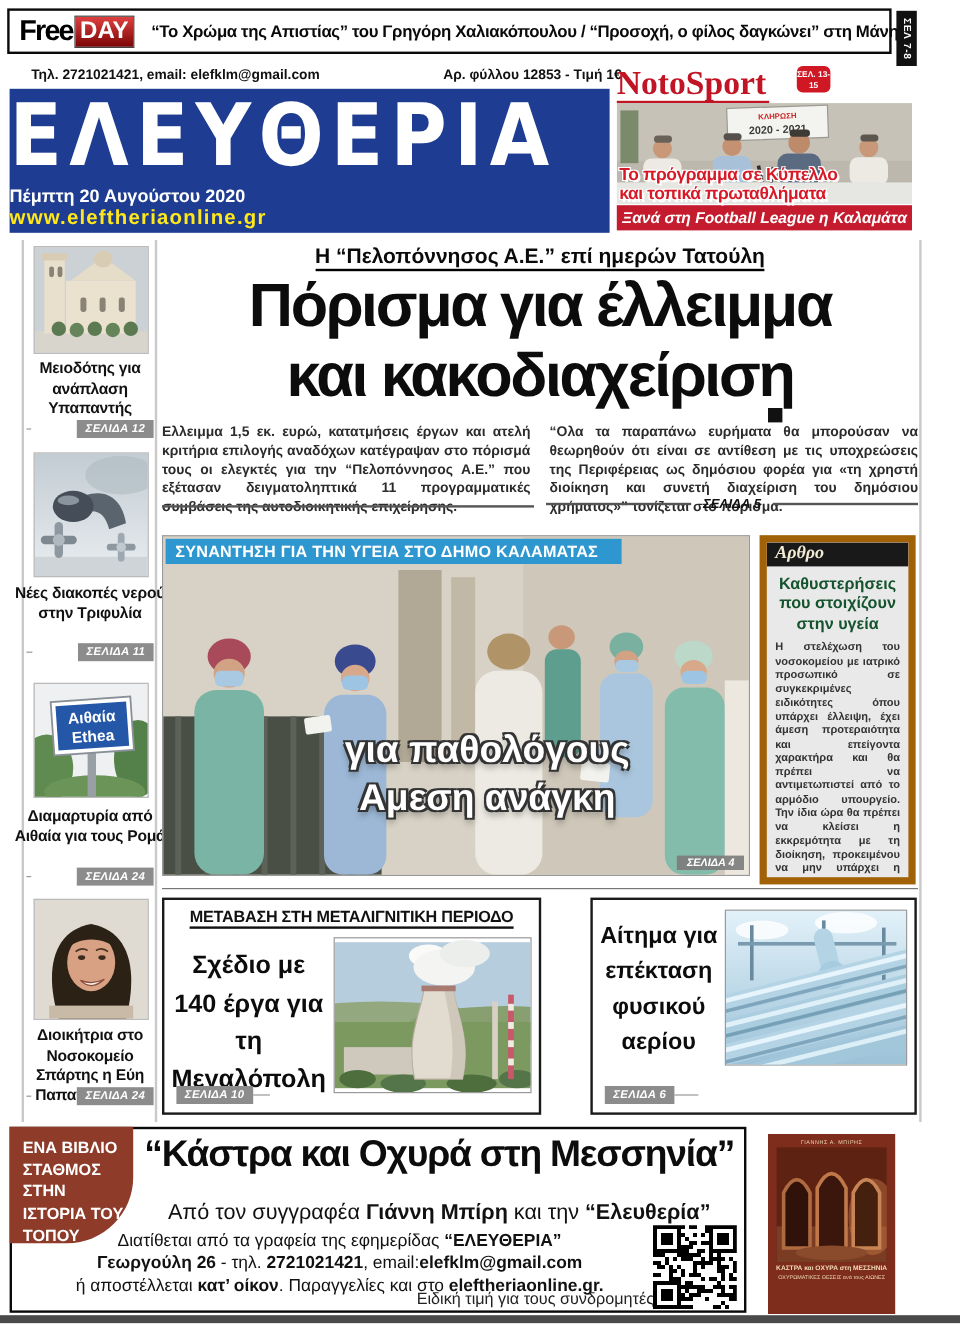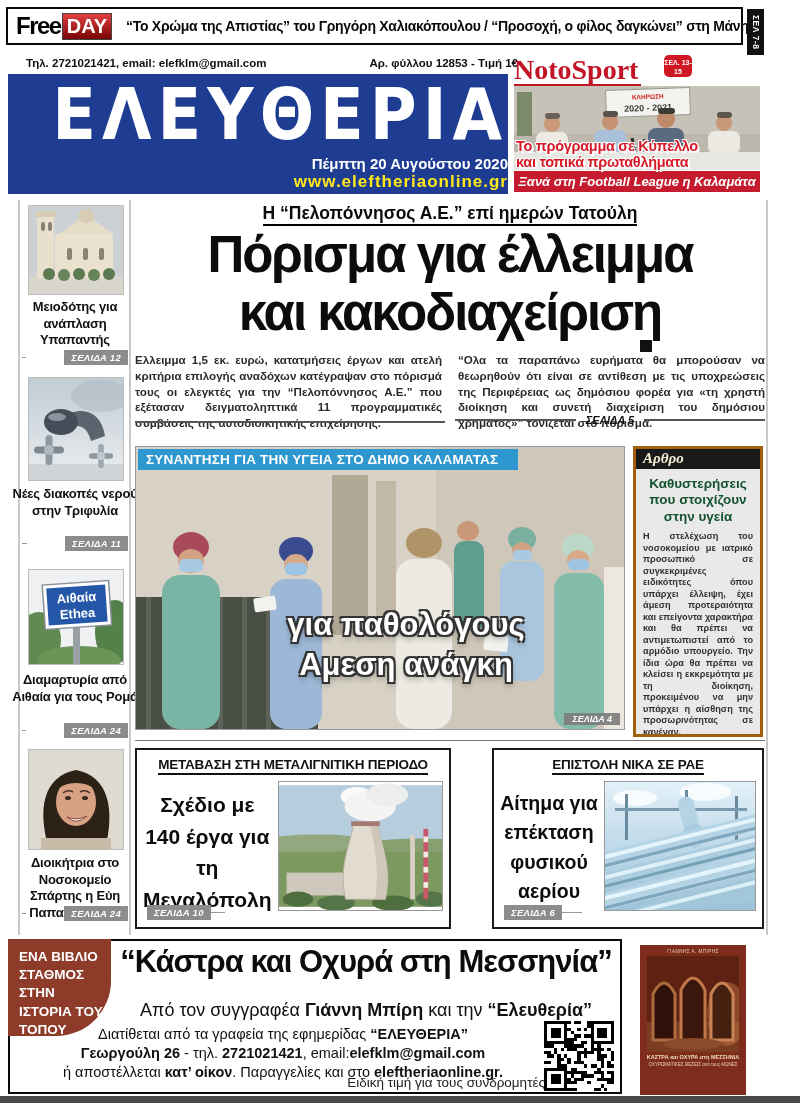--- a/index.html
+++ b/index.html
@@ -13,21 +13,21 @@
   .free{font-weight:bold;font-size:24px;letter-spacing:-1.5px;color:#000;}
   .day{background:linear-gradient(#e04040,#7a0505);color:#fff;font-weight:bold;font-size:20px;
        padding:1px 4px;border:1px solid #444;margin-left:1px;}
   .topbar-text{font-weight:bold;font-size:14px;color:#0a0a0a;white-space:nowrap;letter-spacing:-0.3px;flex:1;text-align:center;}
   .side-tab{position:absolute;left:747px;top:9px;width:17px;height:46px;background:#111;color:#fff;
             font-size:8.5px;font-weight:bold;writing-mode:vertical-rl;text-align:center;line-height:17px;letter-spacing:.5px;}
 
   
   .mast-contact{position:absolute;left:26px;top:57px;font-size:11.5px;font-weight:bold;}
   .mast-issue{position:absolute;left:330px;top:57px;width:188px;text-align:right;font-size:11.5px;font-weight:bold;}
-  .masthead{position:absolute;left:8px;top:74px;width:500px;height:120px;background:#1d3c92;text-align:right;color:#fff;}
+  .masthead{position:absolute;left:8px;top:74px;width:500px;height:120px;background:#1d3c92;text-align:left;color:#fff;}
   .mast-title{display:inline-block;font-family:"DejaVu Sans",sans-serif;font-weight:bold;font-size:64px;
               letter-spacing:6px;line-height:72px;margin-top:4px;transform:scaleY(1.12);}
   .mast-date{font-size:15px;font-weight:bold;margin-top:5px;}
   .mast-url{font-size:17px;font-weight:bold;color:#ffe81a;letter-spacing:1px;}
 
   
   .notosport{position:absolute;left:514px;top:55px;width:246px;height:139px;}
   .ns-head{position:relative;height:31px;}
   .ns-title{font-family:"Liberation Serif",serif;font-weight:bold;font-size:28px;color:#c11425;
             line-height:29px;display:inline-block;border-bottom:2px solid #c11425;padding-right:3px;}
@@ -72,21 +72,21 @@
   .photo-main{position:absolute;left:135px;top:446px;width:490px;height:284px;border:1px solid #999;box-sizing:border-box;background:#d8d2c6;}
   .pm-bar{position:absolute;left:2px;top:2px;width:380px;height:21px;background:#2f97d0;color:#fff;font-weight:bold;
           font-size:13.5px;line-height:21px;padding-left:8px;box-sizing:border-box;letter-spacing:.2px;}
   .pm-overlay{position:absolute;left:90px;top:158px;width:360px;text-align:center;color:#fff;font-weight:bold;
               font-size:31px;line-height:40px;
               text-shadow:-2px -2px 0 #333,2px -2px 0 #333,-2px 2px 0 #333,2px 2px 0 #333,0 4px 6px rgba(0,0,0,.4);}
   .pm-tag{position:absolute;right:4px;bottom:4px;background:rgba(125,125,125,.92);color:#fff;font-size:9px;
           font-weight:bold;font-style:italic;padding:1px 8px;}
 
   
-  .arthro{position:absolute;left:633px;top:446px;width:130px;height:291px;background:#e9e9e9;border:3px solid #a16207;
+  .arthro{position:absolute;left:633px;top:446px;width:130px;height:291px;background:#e9e9e9;border:6px solid #a16207;
           box-sizing:border-box;overflow:hidden;}
   .ar-head{height:20px;background:#191919;color:#f3ecd4;font-family:"Liberation Serif",serif;font-style:italic;
            font-weight:bold;font-size:15px;line-height:19px;padding-left:7px;}
   .ar-title{font-weight:bold;font-size:13.5px;line-height:1.22;text-align:center;margin:7px 4px 6px;color:#14532d;}
   .ar-body{font-size:9.2px;font-weight:bold;color:#333;text-align:justify;line-height:1.25;margin:0 7px;}
 
   
   .storybox{position:absolute;top:748px;height:181px;border:2px solid #1a1a1a;background:#fff;box-sizing:border-box;}
   #story-a{left:135px;width:316px;}
   #story-b{left:492px;width:272px;}
@@ -382,23 +382,20 @@
           <rect x="152" y="102" width="5" height="6" fill="#f0ece4"></rect>
       </svg>
     </div>
     <div class="st-tag">
       <span class="tbox">ΣΕΛΙΔΑ 10</span>
       <span class="tline"></span>
     </div>
   </div>
 
   <div class="storybox" id="story-b">
-    <div class="st-head">
-      <span>ΕΠΙΣΤΟΛΗ ΝΙΚΑ ΣΕ ΡΑΕ</span>
-    </div>
     <div class="st-row">
       <div class="st-title">Αίτημα για επέκταση φυσικού αερίου</div>
       <svg class="st-photo" width="150" height="128" viewBox="0 0 150 128">
         <defs>
             <linearGradient id="pg" x1="0" y1="0" x2="0" y2="1">
           <stop offset="0" stop-color="#e2f1f9"></stop>
               <stop offset="1" stop-color="#9cc2d8"></stop>
             </linearGradient>
           </defs>
         <rect width="150" height="128" fill="url(#pg)"></rect>

